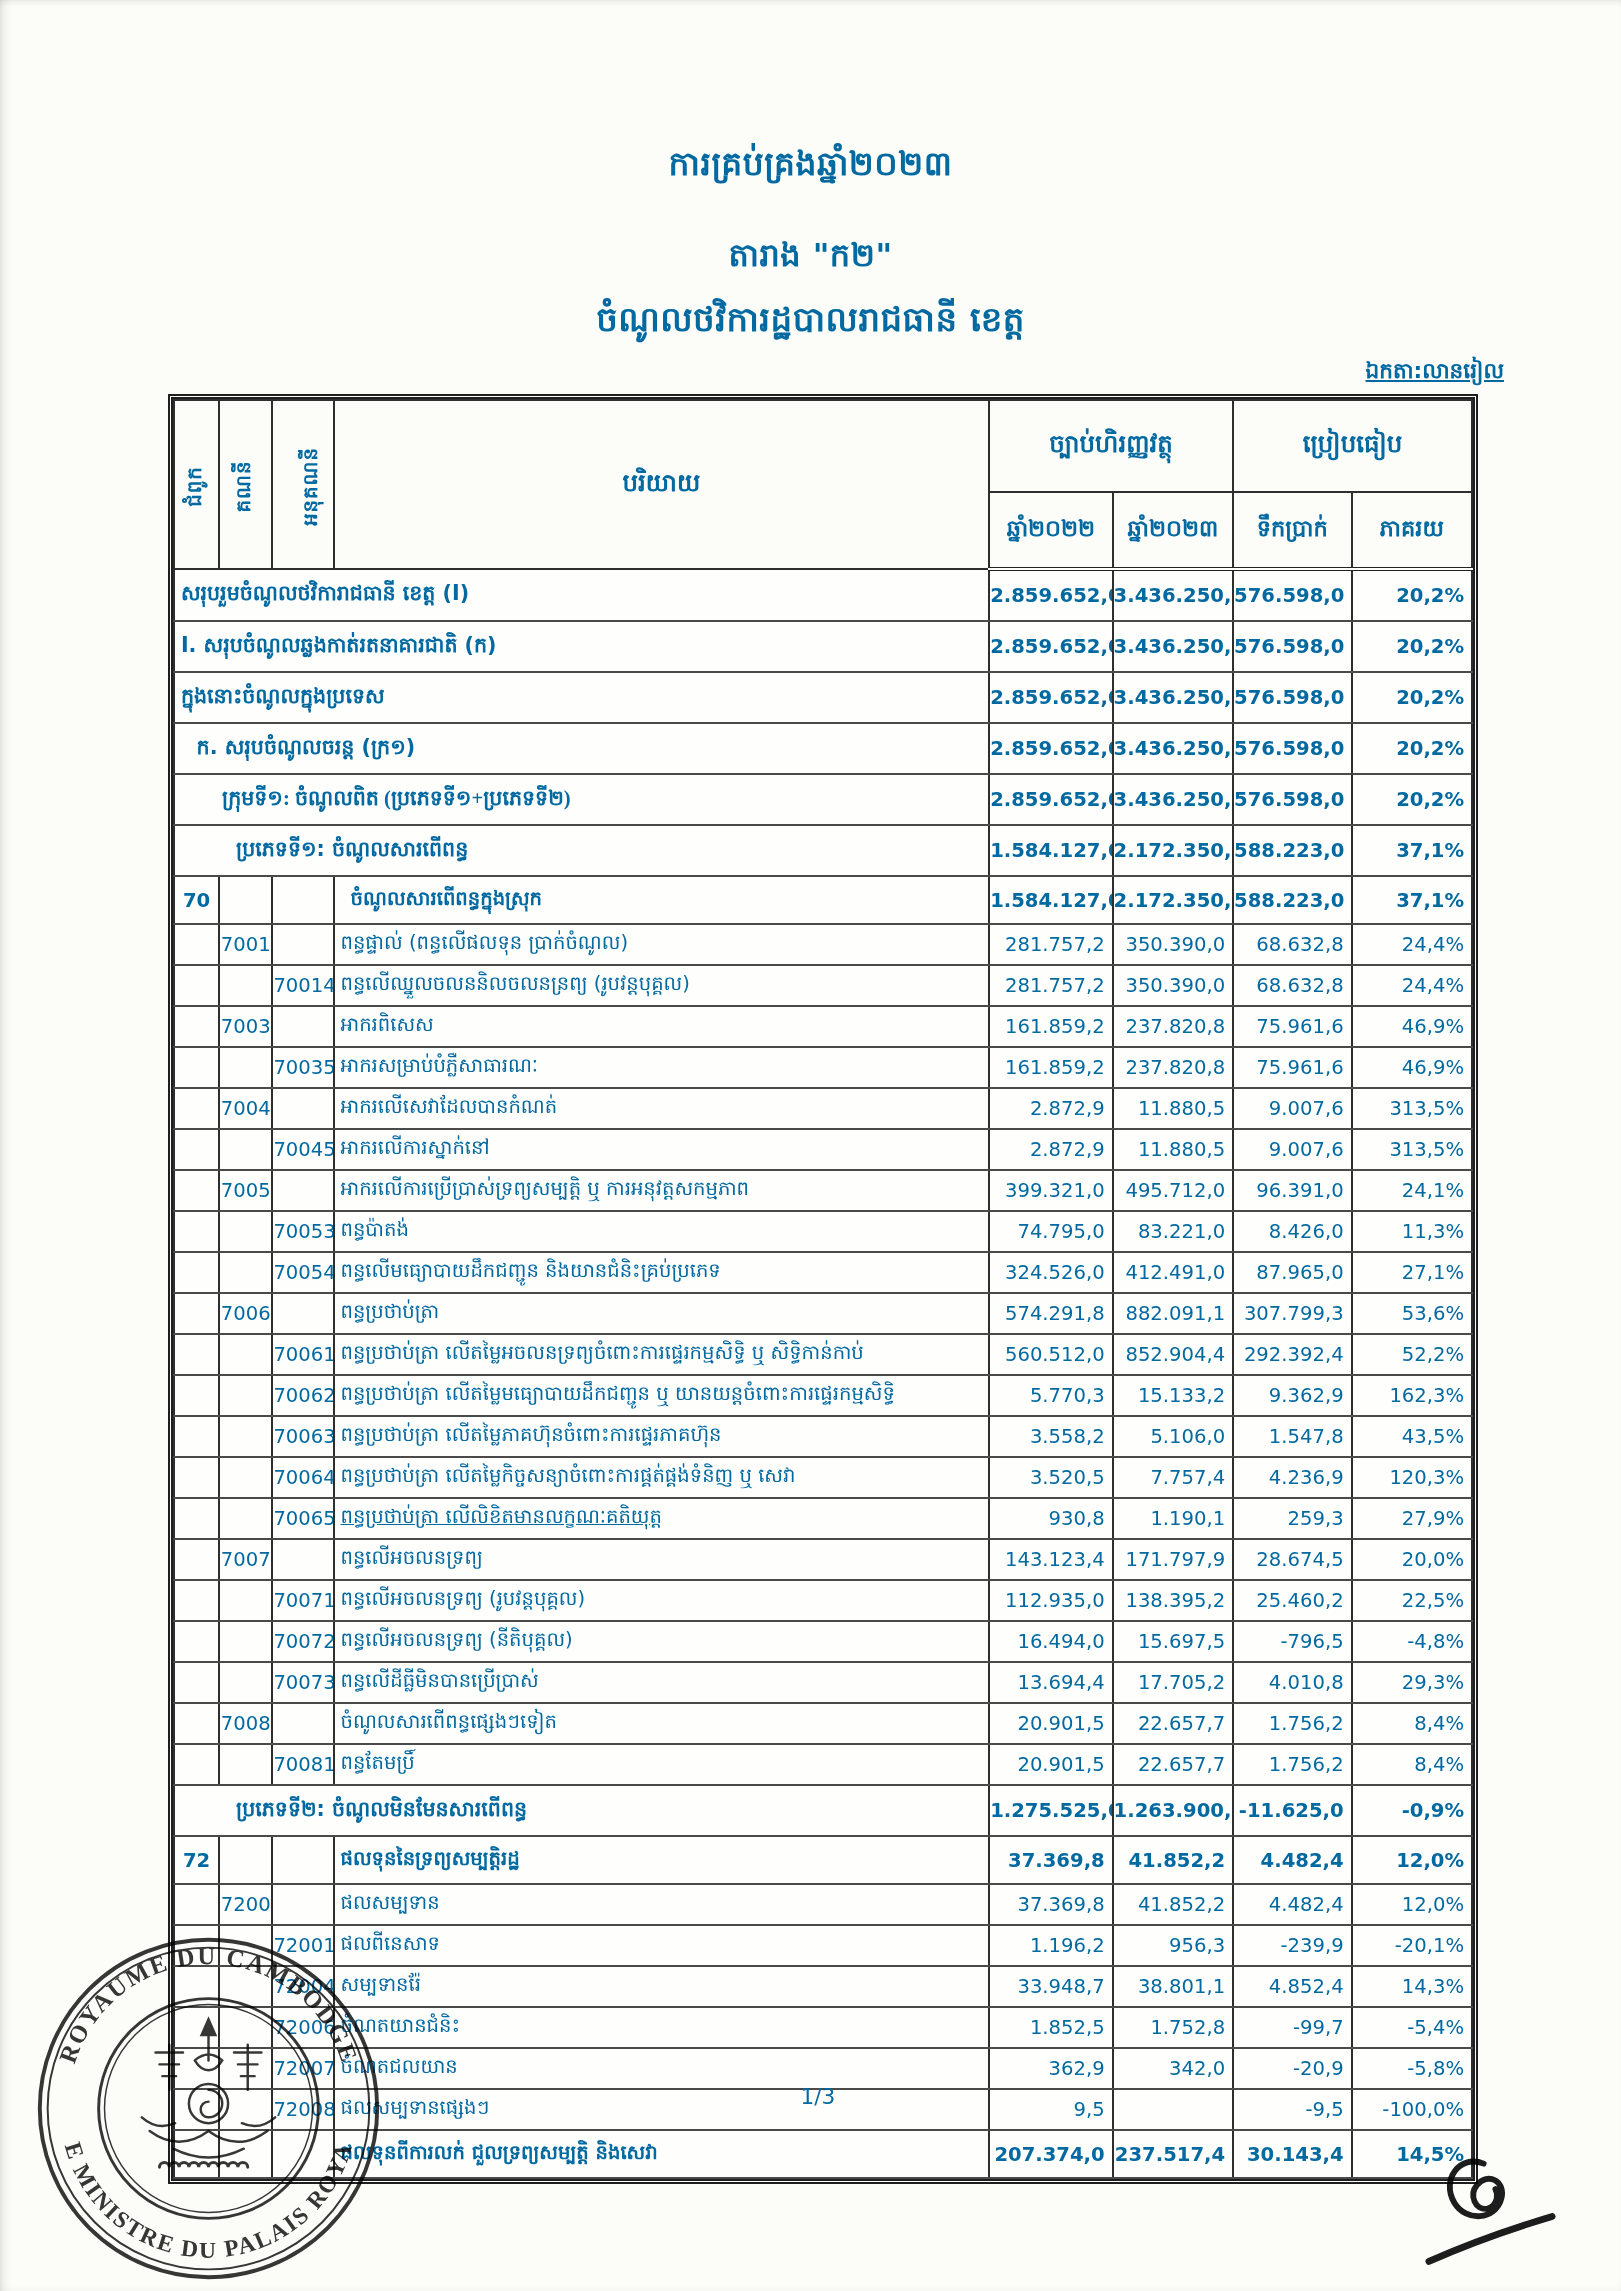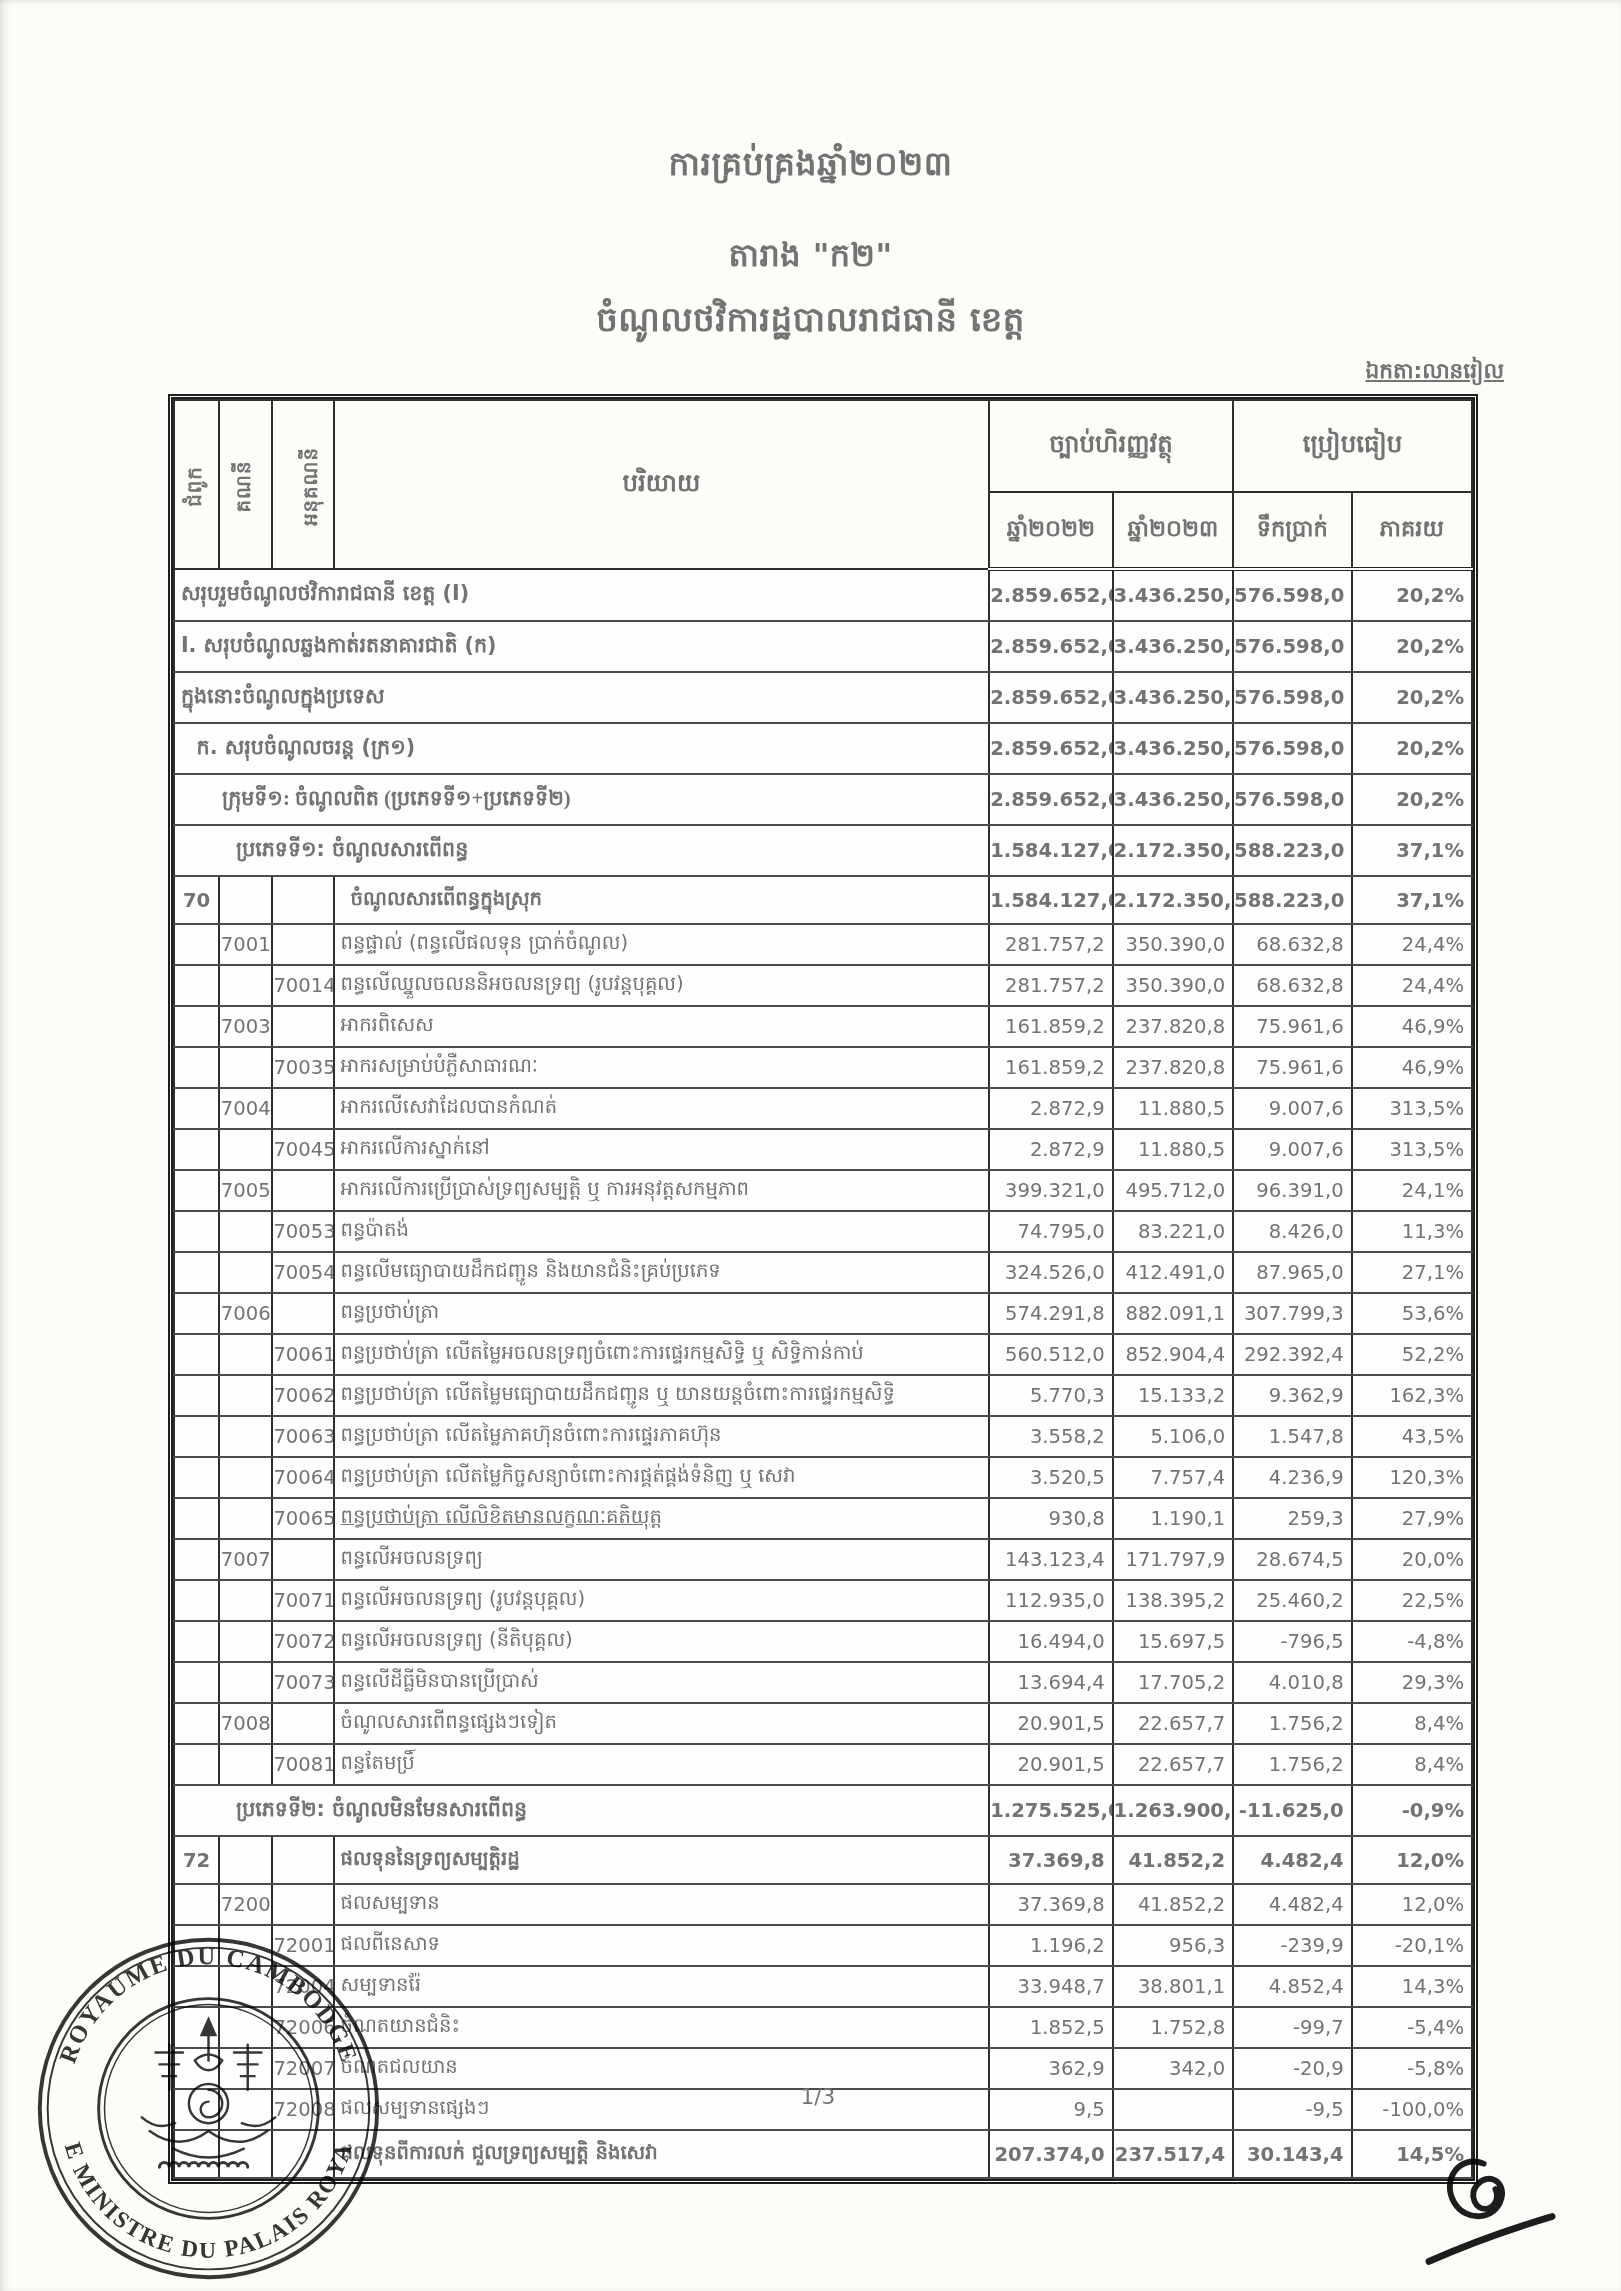--- a/index.html
+++ b/index.html
@@ -2,21 +2,21 @@
 <html><head>
 <meta charset="utf-8">
 <style>
   html,body{margin:0;padding:0;background:#d8d8d4;}
   .page{
     position:relative;
     width:1621px;height:2292px;
     margin:0 auto;
     background:#fcfcf9;
     font-family:"DejaVu Sans",sans-serif;
-    color:#737373;
+    color:#0369a1;
     overflow:hidden;
     box-shadow:inset 5.9px 0 13.7px -7.8px rgba(0,0,0,.25), inset 0 3.9px 9.8px -6.9px rgba(0,0,0,.2);
   }
   .title-line{position:absolute;left:0;right:0;text-align:center;font-weight:bold;letter-spacing:0.5px;}
   .t1{top:143px;font-size:33px;}
   .t2{top:235px;font-size:32px;}
   .t3{top:298px;font-size:34px;}
   .unit-note{
     position:absolute;top:357px;right:117px;
     font-size:21.6px;font-weight:bold;text-decoration:underline;
@@ -146,21 +146,21 @@
             <td class="desc" style="padding-left: 5.9px;">ពន្ធផ្ទាល់ (ពន្ធលើផលទុន ប្រាក់ចំណូល)</td>
             <td class="num">281.757,2</td>
             <td class="num">350.390,0</td>
             <td class="num">68.632,8</td>
             <td class="num pct">24,4%</td>
           </tr>
           <tr class="row-detail">
             <td class="code"></td>
             <td class="code"></td>
             <td class="code">70014</td>
-            <td class="desc" style="padding-left: 5.9px;">ពន្ធលើឈ្នួលចលននិអចលនទ្រព្យ (រូបវន្តបុគ្គល)</td>
+            <td class="desc" style="padding-left: 5.9px;">ពន្ធលើឈ្នួលចលននិលចលនន្រព្យ (រូបវន្តបុគ្គល)</td>
             <td class="num">281.757,2</td>
             <td class="num">350.390,0</td>
             <td class="num">68.632,8</td>
             <td class="num pct">24,4%</td>
           </tr>
           <tr class="row-detail">
             <td class="code"></td>
             <td class="code">7003</td>
             <td class="code"></td>
             <td class="desc" style="padding-left: 5.9px;">អាករពិសេស</td>

